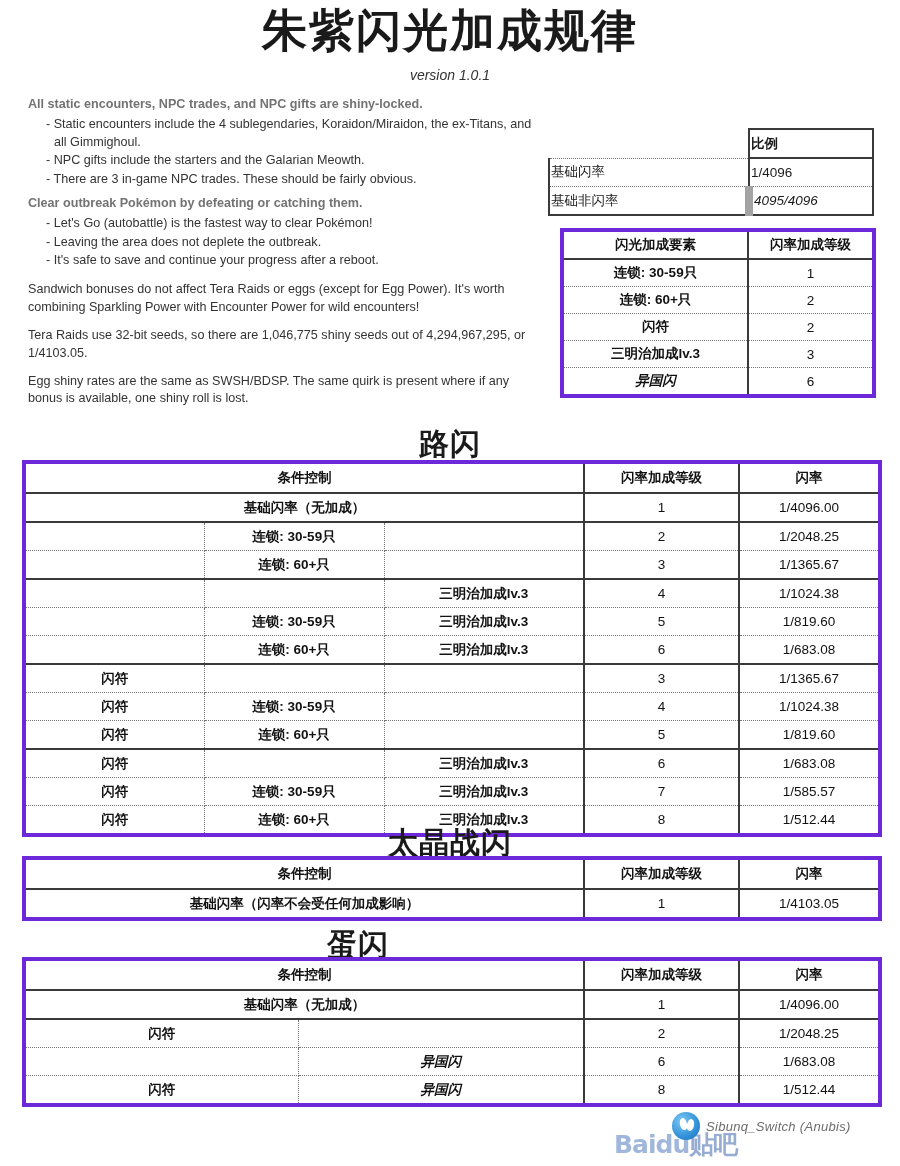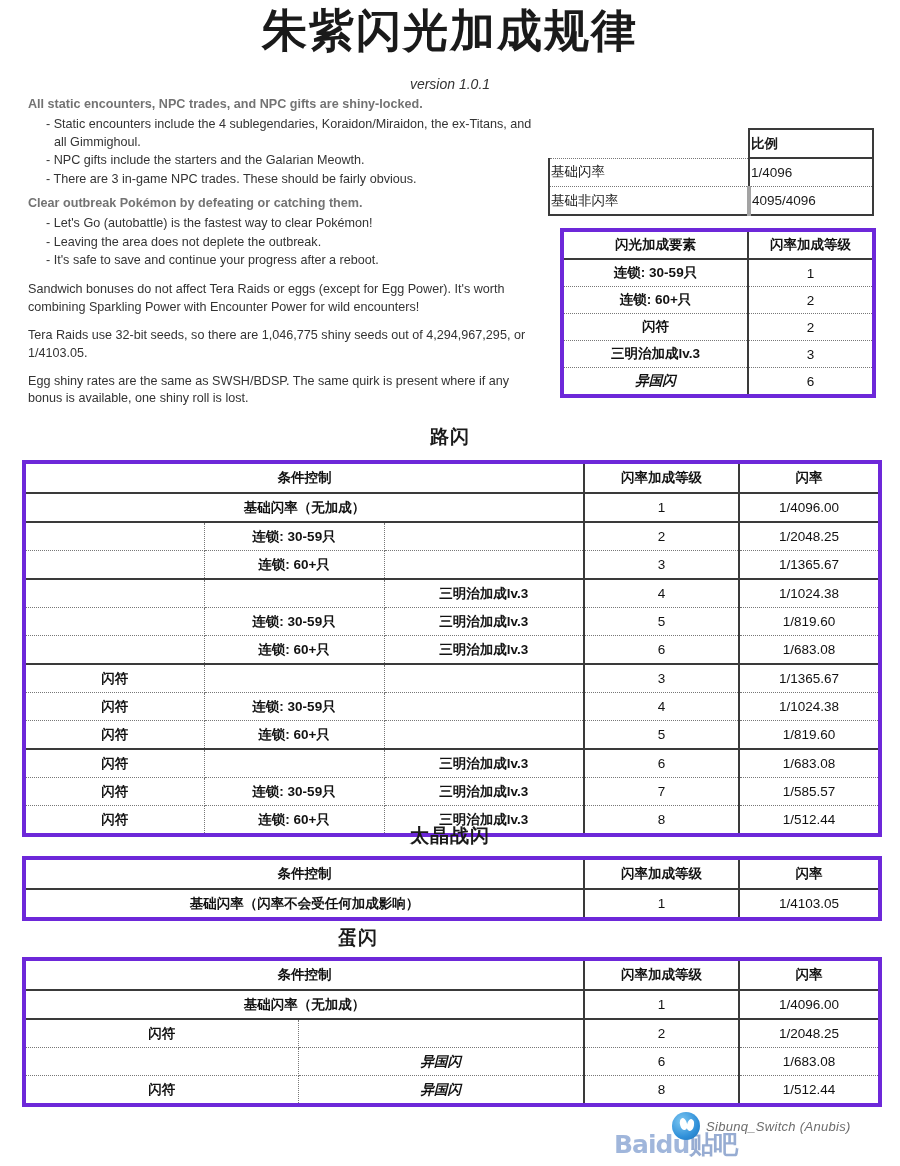--- a/index.html
+++ b/index.html
@@ -21,21 +21,21 @@
     letter-spacing:2px;
     line-height:1;
     padding-top:8px;
     font-family:"DejaVu Sans","Liberation Sans",sans-serif;
   }
   .doc-version{
     text-align:center;
     font-size:14px;
     font-style:italic;
     color:#333;
-    margin-top:23px;
+    margin-top:14px;
   }
 
   
   .notes{
     position:absolute;
     left:28px; top:96px;
     width:505px;
     font-size:12.6px;
     line-height:1.38;
     color:#333;
@@ -65,41 +65,41 @@
   .ratio-tbl{
     position:absolute;left:548px;top:128px;width:324px;
     border:none;
   }
   .ratio-tbl td{height:25px;border:1px dotted #777;font-size:13.5px;}
   .ratio-tbl .blank{border:none !important;background:transparent;}
   .ratio-tbl .hcell{border:2px solid #3a3a3a;font-weight:bold;}
   .ratio-tbl .lcell{border-left:2px solid #3a3a3a;border-bottom:1px dotted #777;}
   .ratio-tbl .lcell-last{border-left:2px solid #3a3a3a;border-bottom:2px solid #3a3a3a;}
   .ratio-tbl .rcell{border-left:2px solid #3a3a3a;border-right:2px solid #3a3a3a;}
-  .ratio-tbl .rcell-last{border-left:4px solid #a3a3a3;border-right:2px solid #3a3a3a;border-bottom:2px solid #3a3a3a;}
+  .ratio-tbl .rcell-last{border-left:8px solid #a3a3a3;border-right:2px solid #3a3a3a;border-bottom:2px solid #3a3a3a;font-style:italic;}
 
   
   .legend-tbl{position:absolute;left:560px;top:228px;width:312px;}
   .legend-tbl td{height:26px;font-size:13.5px;}
   .legend-tbl .hd{font-weight:bold;border-bottom:2px solid #3a3a3a;}
 
   
   .sw-chain30{background:#fbe4c6;font-weight:bold;}
   .sw-chain60{background:#f2bb87;font-weight:bold;}
   .sw-charm{
     background:linear-gradient(to right,#cfc3ea 0%,#cfc3ea 10%,#ece6f8 22%,#ece6f8 78%,#cfc3ea 90%,#cfc3ea 100%);
     font-weight:bold;
   }
   .sw-sand{background:#b0a4dd;font-weight:bold;}
   .sw-foreign{background:#f2bb87;font-weight:bold;font-style:italic;}
   .sw-base{background:#d6d6d6;font-weight:bold;}
 
   
   .sect-title{
-    text-align:center;font-weight:bold;font-size:19px;
+    text-align:center;font-weight:bold;font-size:30px;
     font-family:"DejaVu Sans","Liberation Sans",sans-serif;
     letter-spacing:1px;
   }
 
   
   .wide{position:absolute;left:22px;width:856px;}
   .wide td{height:27px;font-size:13.5px;}
   .wide .colhd{font-weight:bold;border-bottom:2px solid #3a3a3a;height:28px;}
 
   

